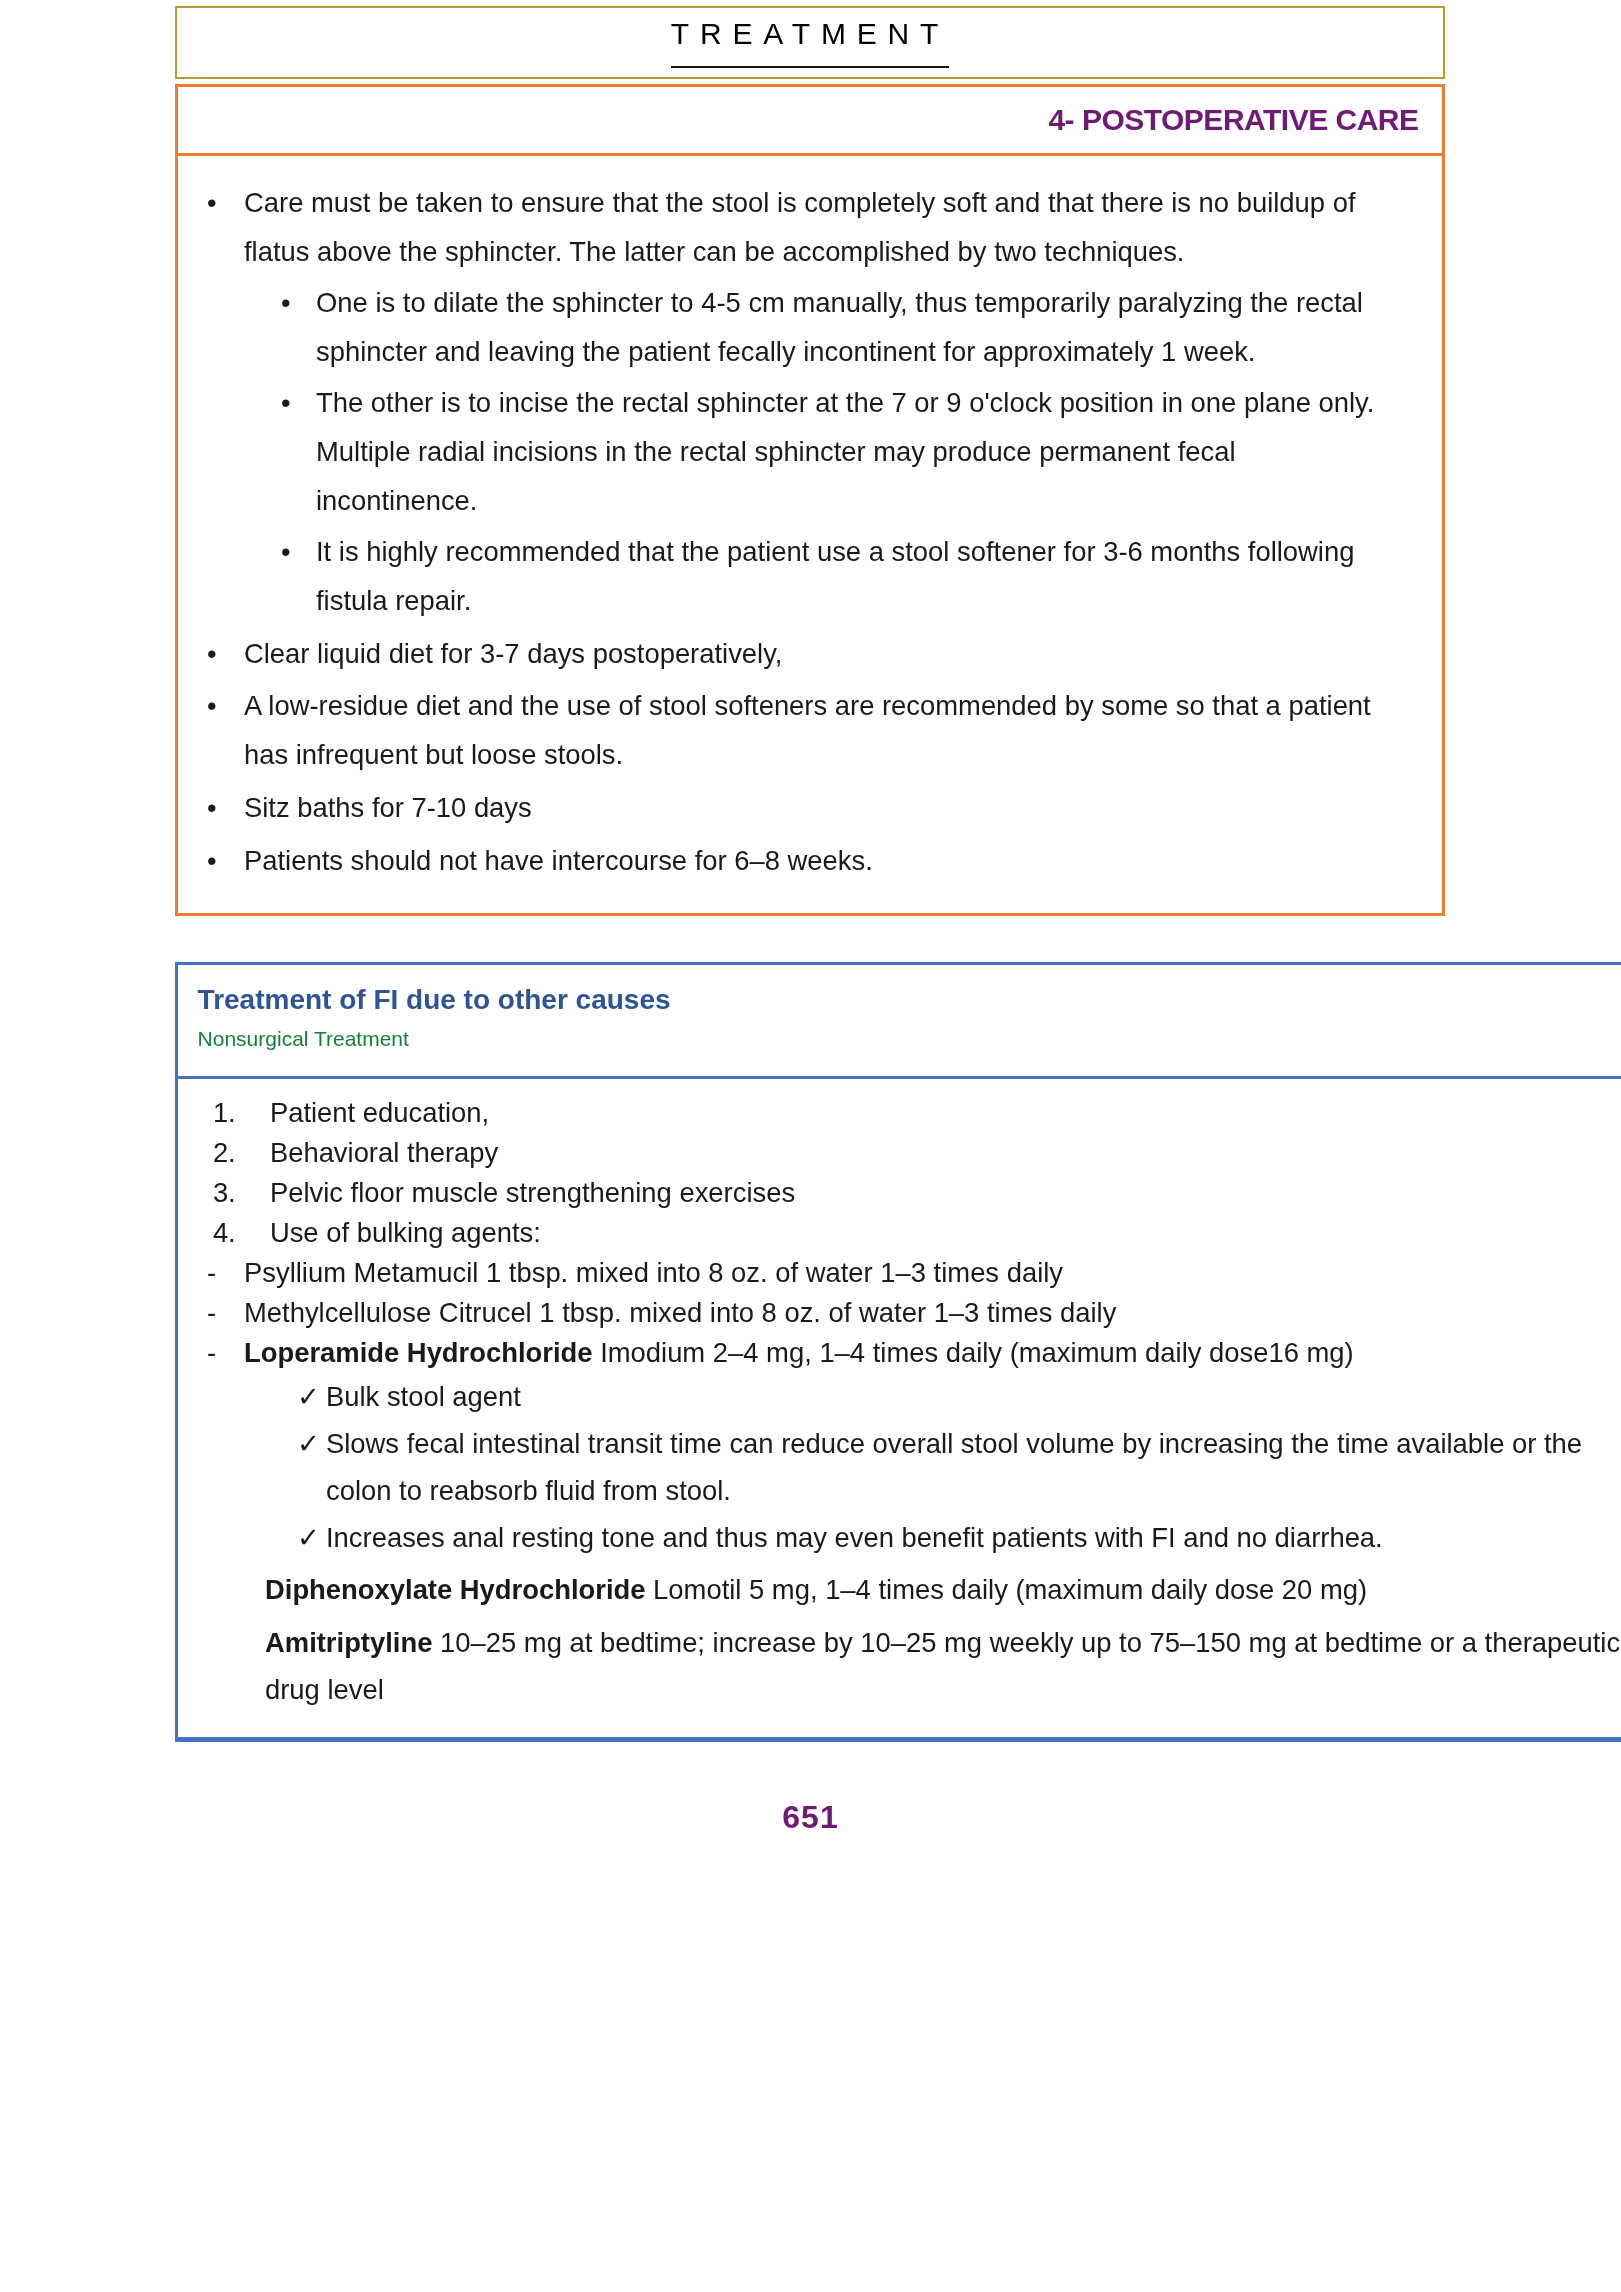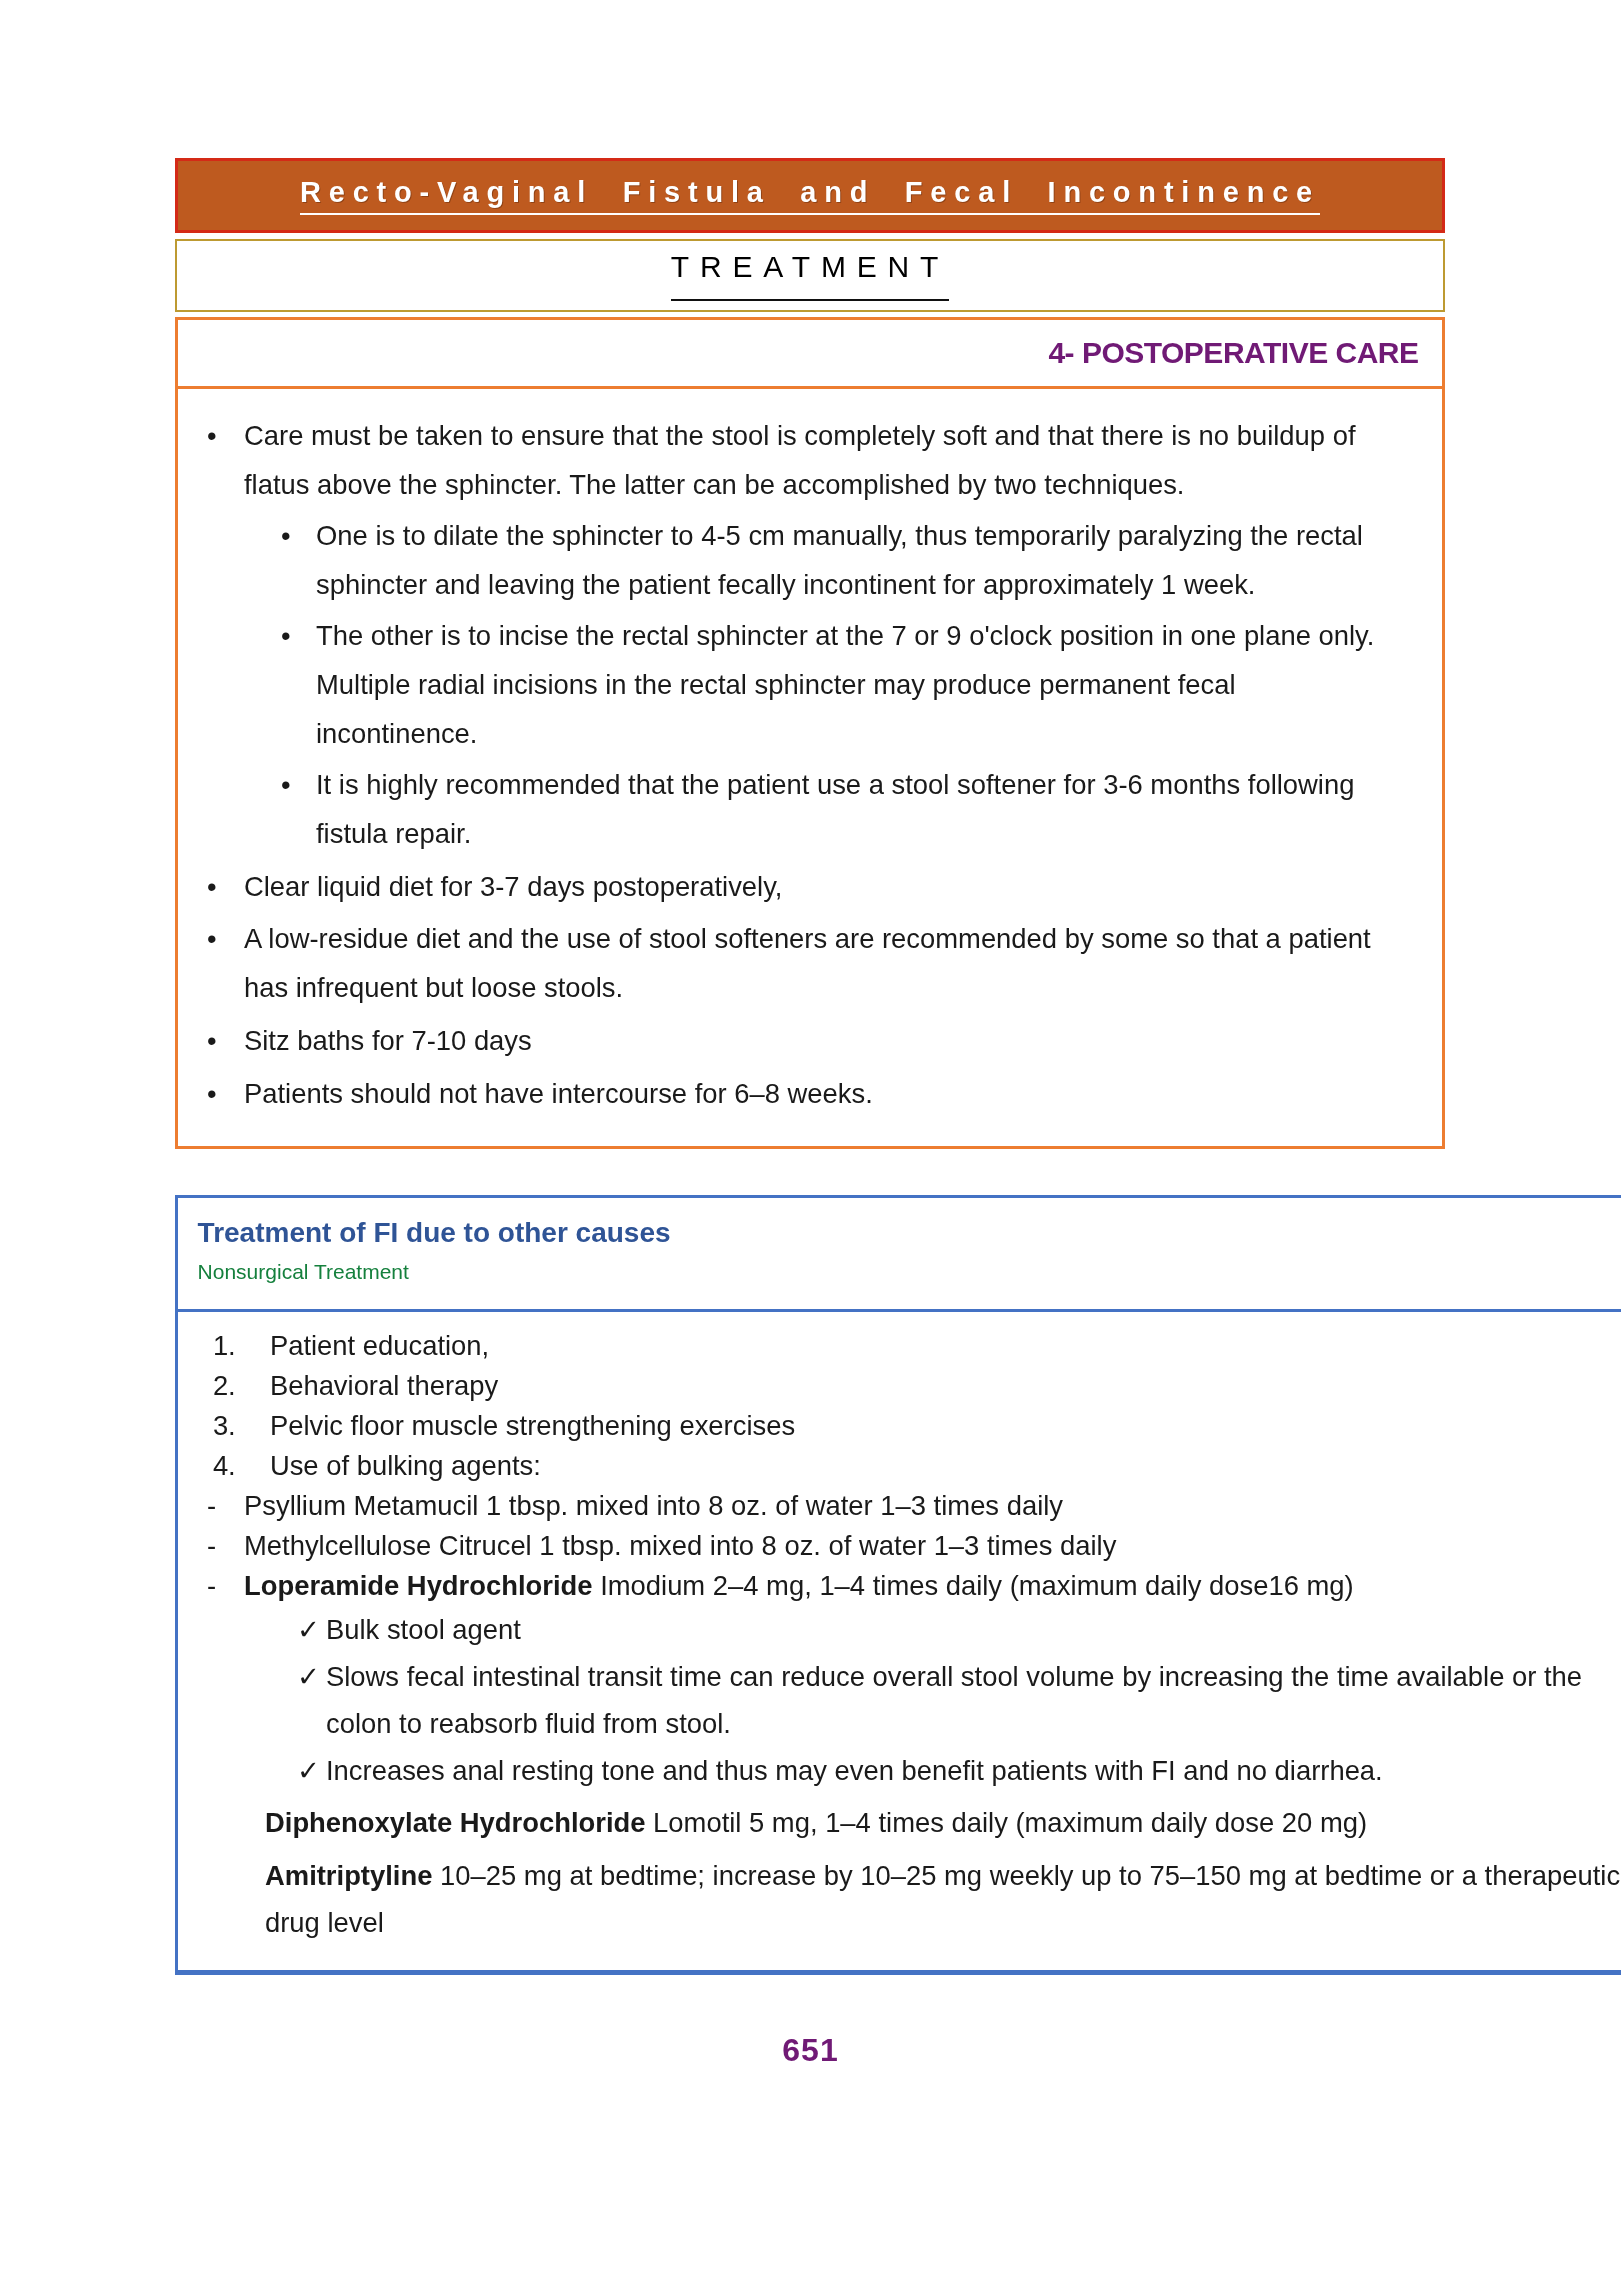--- a/index.html
+++ b/index.html
@@ -105,23 +105,20 @@
     text-align:center;
     font-size:32px;font-weight:bold;color:#701a75;
     letter-spacing:1px;
   }
 </style>
 </head>
 <body>
 
 <div class="page">
 
-  <div class="banner">
-    <span class="banner-text">Recto-Vaginal Fistula and Fecal Incontinence</span>
-  </div>
 
   <div class="treatment-box">
     <span class="treatment-text">TREATMENT</span>
   </div>
 
   <div class="postop-box">
     <div class="postop-header">4- POSTOPERATIVE CARE</div>
     <div class="postop-body">
 
       <div class="row b1">

